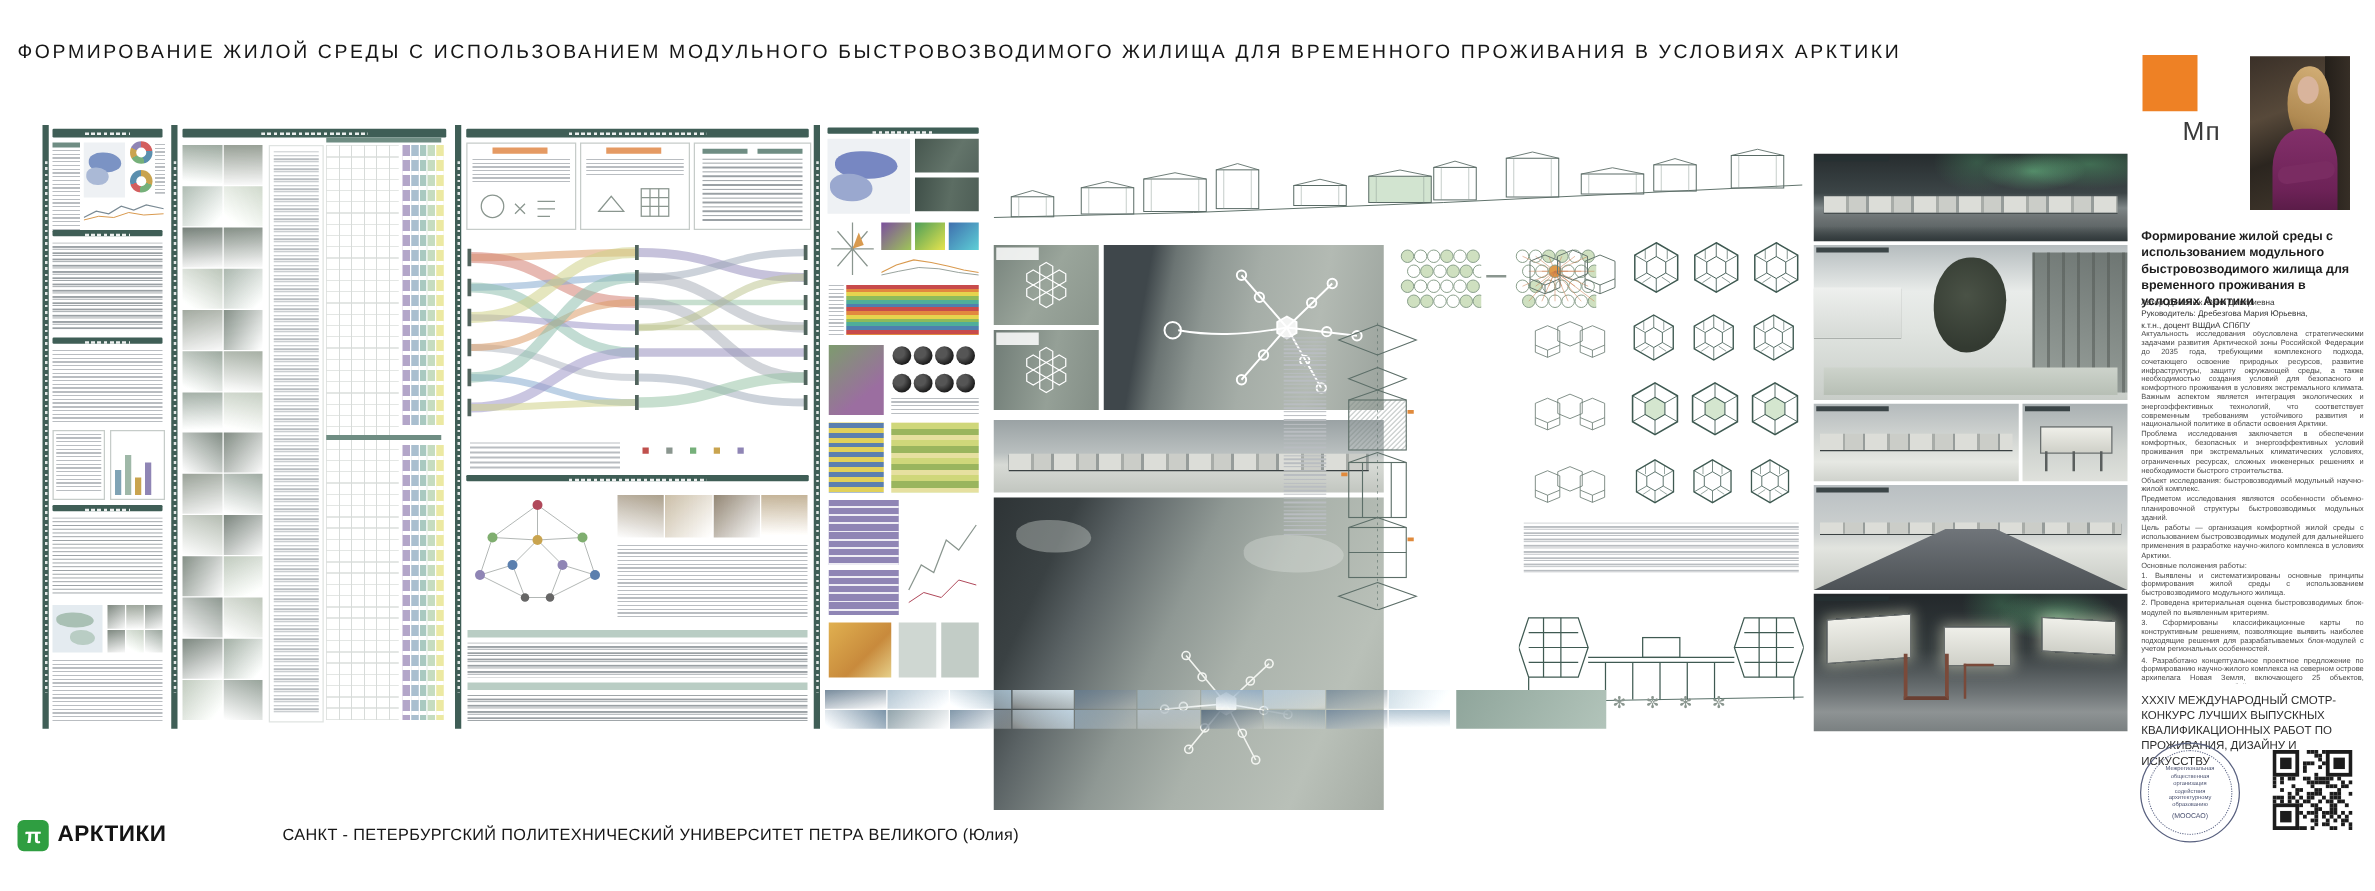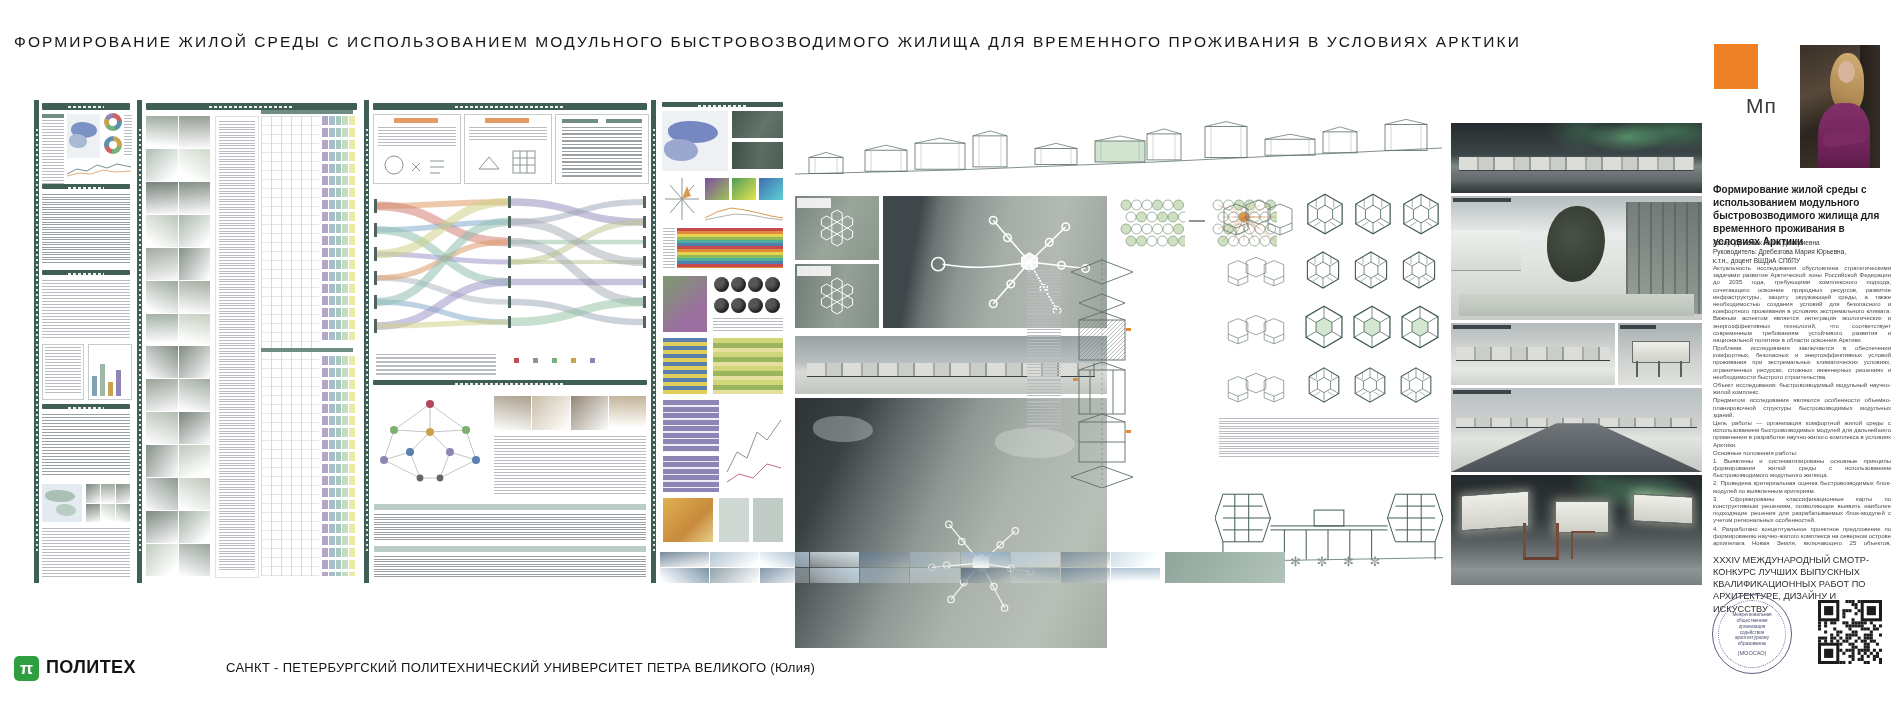--- a/index.html
+++ b/index.html
@@ -130,21 +130,21 @@
   <p>Проблема исследования заключается в обеспечении комфортных, безопасных и энергоэффективных условий проживания при экстремальных климатических условиях, ограниченных ресурсах, сложных инженерных решениях и необходимости быстрого строительства.</p>
   <p>Объект исследования: быстровозводимый модульный научно-жилой комплекс.</p>
   <p>Предметом исследования являются особенности объемно-планировочной структуры быстровозводимых модульных зданий.</p>
   <p>Цель работы — организация комфортной жилой среды с использованием быстровозводимых модулей для дальнейшего применения в разработке научно-жилого комплекса в условиях Арктики.</p>
   <p>Основные положения работы:</p>
   <p>1. Выявлены и систематизированы основные принципы формирования жилой среды с использованием быстровозводимого модульного жилища.</p>
   <p>2. Проведена критериальная оценка быстровозводимых блок-модулей по выявленным критериям.</p>
   <p>3. Сформированы классификационные карты по конструктивным решениям, позволяющие выявить наиболее подходящие решения для разрабатываемых блок-модулей с учетом региональных особенностей.</p>
   <p>4. Разработано концептуальное проектное предложение по формированию научно-жилого комплекса на северном острове архипелага Новая Земля, включающего 25 объектов, соединенных между собой отапливаемыми коридорами-переходами в единое пространство и развитие транспортно-пешеходного каркаса территории, которое предполагает разработку эстакадной набережной.</p>
 </div>
-<div class="abs sb sb-comp">XXXIV МЕЖДУНАРОДНЫЙ СМОТР-КОНКУРС ЛУЧШИХ ВЫПУСКНЫХ КВАЛИФИКАЦИОННЫХ РАБОТ ПО АРХИТЕКТУРЕ, ДИЗАЙНУ И ИСКУССТВУ</div>
+<div class="abs sb sb-comp">XXXIV МЕЖДУНАРОДНЫЙ СМОТР-КОНКУРС ЛУЧШИХ ВЫПУСКНЫХ КВАЛИФИКАЦИОННЫХ РАБОТ ПО ПРОЖИВАНИЯ, ДИЗАЙНУ И ИСКУССТВУ</div>
 
 <div class="abs stamp">
   <div class="org">Межрегиональная общественная организация содействия архитектурному образованию</div>
   <div class="abbr">(МООСАО)</div>
 </div>
 <svg class="abs qr" id="qr" viewBox="0 0 63 63">
     <rect x="27" y="0" width="3" height="3" fill="#1c1c1c"></rect>
     <rect x="30" y="0" width="3" height="3" fill="#1c1c1c"></rect>
     <rect x="33" y="0" width="3" height="3" fill="#1c1c1c"></rect>
     <rect x="39" y="0" width="3" height="3" fill="#1c1c1c"></rect>
@@ -278,21 +278,21 @@
     <rect x="3" y="45" width="15" height="15" fill="#fff"></rect>
     <rect x="6" y="48" width="9" height="9" fill="#1c1c1c"></rect>
     <rect x="42" y="0" width="21" height="21" fill="#1c1c1c"></rect>
     <rect x="45" y="3" width="15" height="15" fill="#fff"></rect>
     <rect x="48" y="6" width="9" height="9" fill="#1c1c1c"></rect>
   </svg>
 
 <div class="abs politeh-tile">
     <span>π</span>
   </div>
-<div class="abs politeh-text">ПОЛИТЕХ</div>
+<div class="abs politeh-text">АРКТИКИ</div>
 <div class="abs footer-univ">САНКТ - ПЕТЕРБУРГСКИЙ ПОЛИТЕХНИЧЕСКИЙ УНИВЕРСИТЕТ ПЕТРА ВЕЛИКОГО (Юлия)</div>
 
 <div class="abs board" style="left:34px;top:100px;width:100px;height:483px;">
   <div class="vstrip"></div>
   <div class="hbar" style="left:8px;right:4px;top:3px;"></div>
   <div class="tealhead" style="left:8px;top:14px;width:22px;"></div>
   <div class="txt" style="left:8px;top:20px;width:22px;height:64px;"></div>
   <div class="map" style="left:33px;top:14px;width:33px;height:44px;">
     <div class="blob" style="left:4px;top:8px;width:26px;height:16px;background:#7b93c4;"></div>
     <div class="blob" style="left:2px;top:20px;width:18px;height:14px;background:#aab9d6;"></div>

